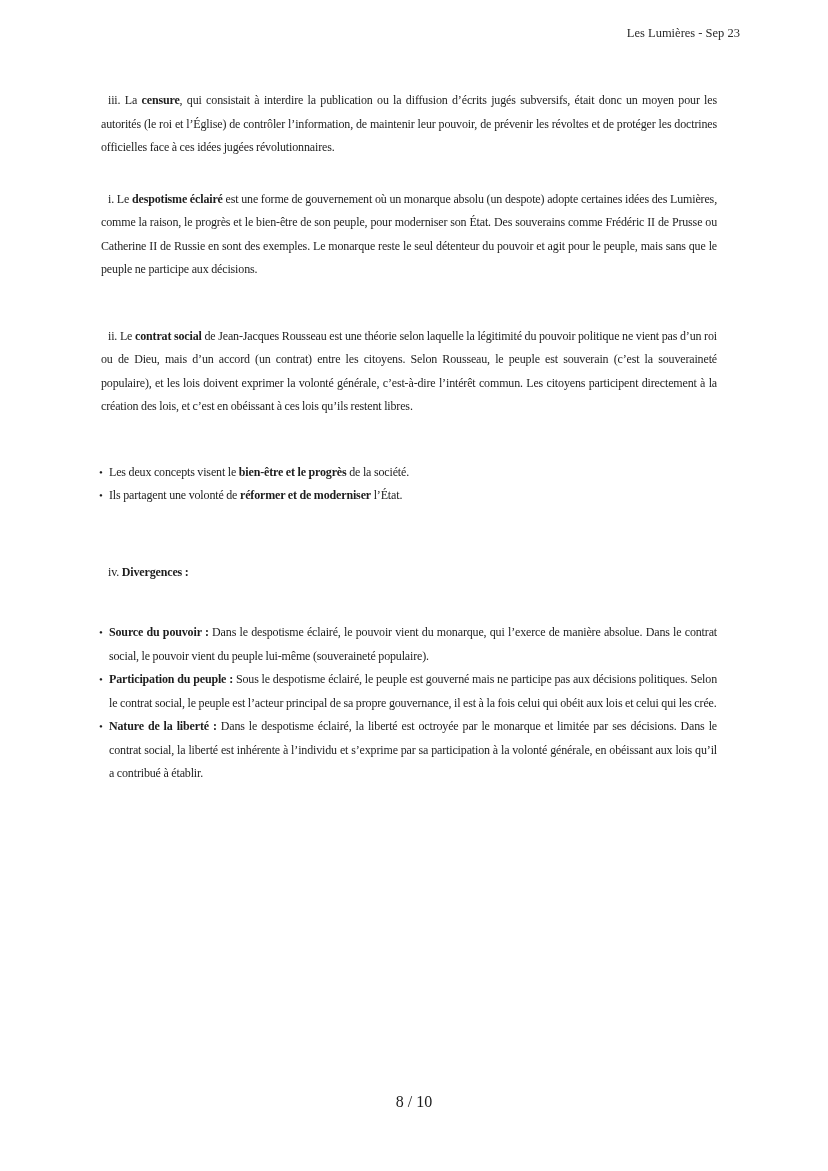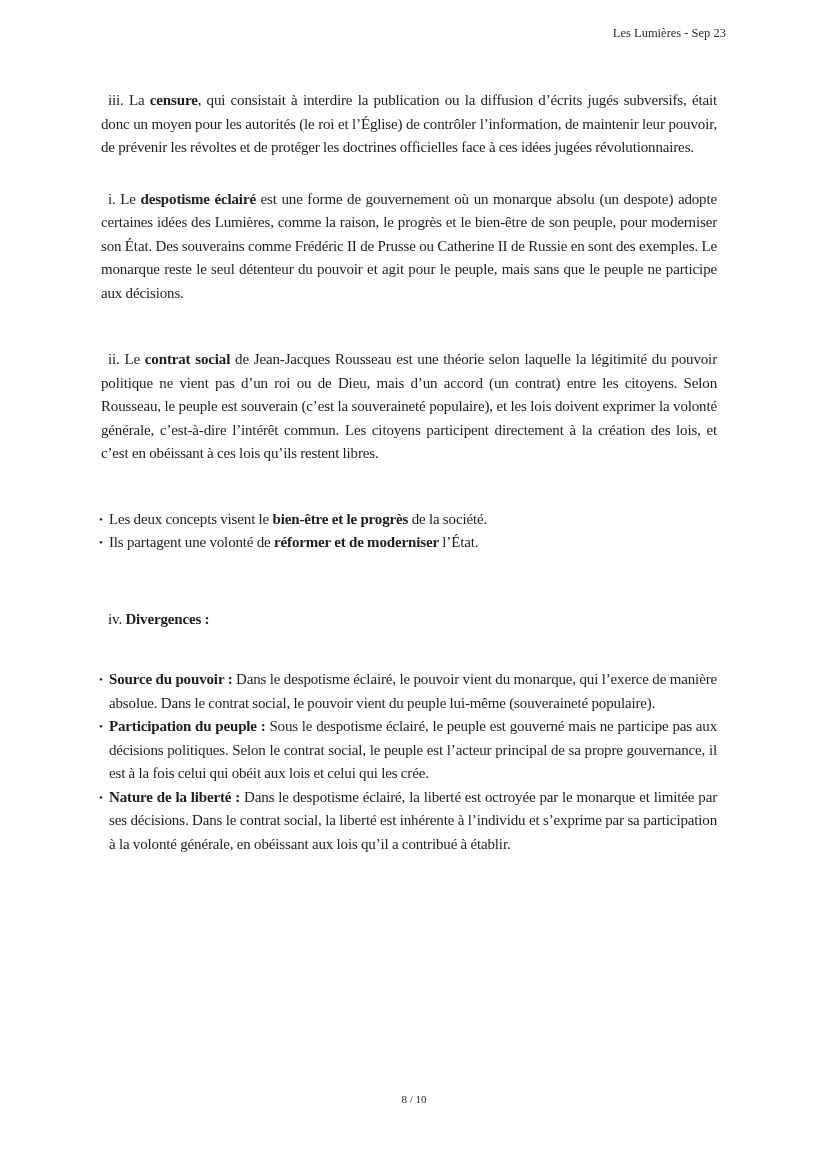--- a/index.html
+++ b/index.html
@@ -7,30 +7,30 @@
   body {
     width: 828px; height: 1171px;
     background: #ffffff;
     position: relative;
     overflow: hidden;
     font-family: "Liberation Serif", "DejaVu Serif", serif;
     color: #1d1d1d;
   }
   .page-header {
     position: absolute;
-    top: 26px; right: 102px;
+    top: 26px; right: 88px;
     font-size: 12.5px;
     color: #2a2a2a;
     white-space: nowrap;
   }
   .doc-content {
     position: absolute;
     top: 0; left: 88px;
     width: 629px;
-    font-size: 15px;
+    font-size: 12px;
     line-height: 23.5px;
     letter-spacing: -0.15px;
     word-spacing: -0.2px;
   }
   .doc-content p {
     margin: 0;
     text-align: justify;
   }
   .doc-content p.lvl2 {
     margin-left: 13px;
@@ -61,21 +61,21 @@
   .doc-content > :nth-child(4) { margin-top: 42px; font-family: Liberation Serif, serif; }
   .doc-content > :nth-child(5) { margin-top: 53px; }
   .doc-content > :nth-child(6) { margin-top: 37px; }
   .doc-content > :nth-child(7) { margin-top: 54px; }
   .doc-content > :nth-child(8) { margin-top: 23px; }
   .page-footer {
     position: absolute;
     top: 1093px; left: 0;
     width: 828px;
     text-align: center;
-    font-size: 11px;
+    font-size: 16px;
     color: #1d1d1d;
   }
 </style>
 </head>
 <body>
 
 <header class="page-header">
   <span>Les Lumières - Sep 23</span>
 </header>
 

